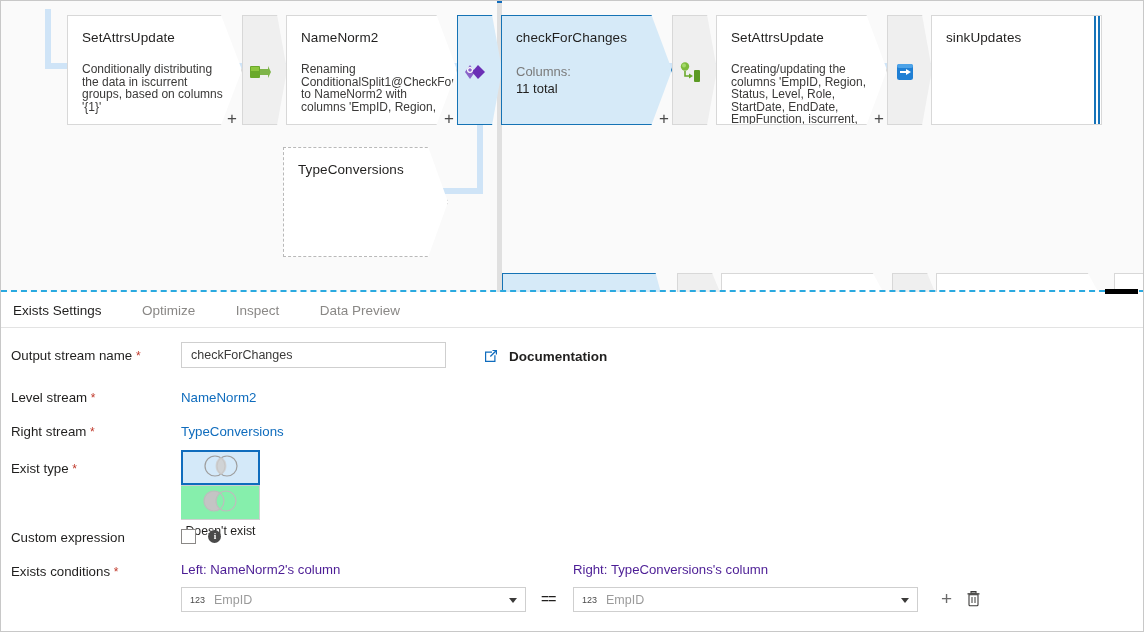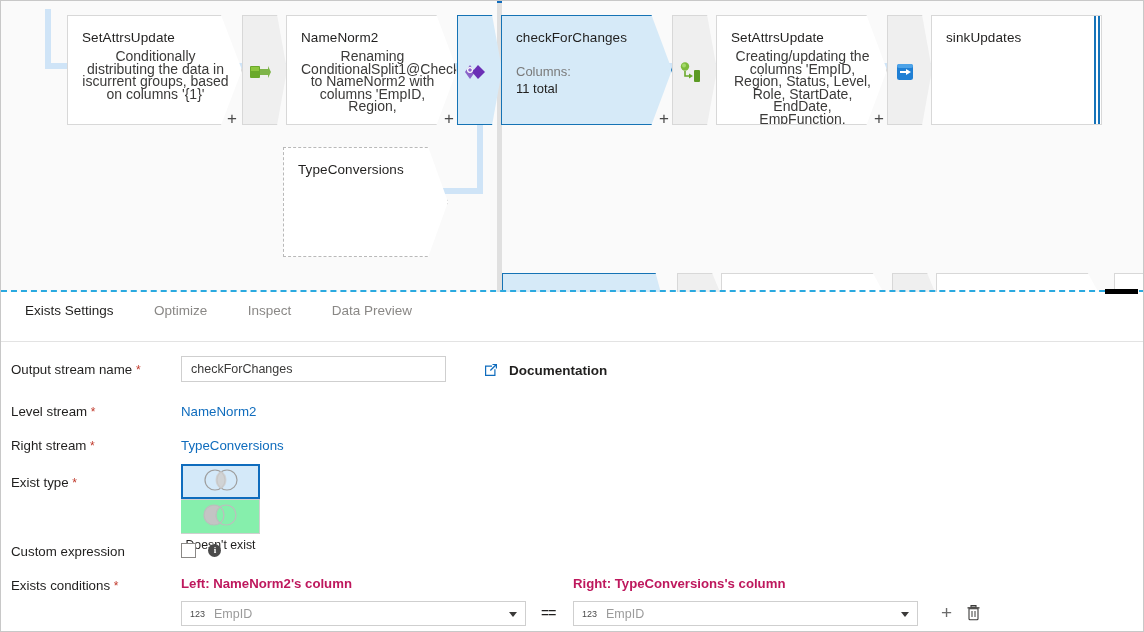--- a/index.html
+++ b/index.html
@@ -73,26 +73,25 @@
   }
   .node-body.sel { background:#d6eaf8; border-color:#1573b5; }
   .node-body.dashed { border: 1px dashed #b9b9b9; background:#fff; }
   .node-title {
     font-size: 13.5px;
     color: #201f1e;
     line-height: 16px;
     letter-spacing: .1px;
   }
   .node-desc {
-    margin-top: 4px;
-    font-size: 14px;
+    margin-top: 17px;
+    font-size: 12px;
     line-height: 12.6px;
     color: #3b3a39;
     max-width: 150px;
-    text-align: center;
   }
   .node-sub-label { margin-top: 18px; font-size: 13px; color:#7a7a7a; }
   .node-sub-value { margin-top: 2px; font-size: 13px; color:#201f1e; }
   .node-plus {
     position: absolute;
     font-size: 17px; color:#4a4a4a;
     line-height: 1;
     font-family: "Liberation Sans", sans-serif;
   }
   .sink-bars {
@@ -130,23 +129,23 @@
     cursor: ns-resize;
   }
 
   
   #panel {
     position:absolute; left:0; top:292px; width:1144px; height:340px;
     background:#fff;
   }
   #tabs {
     position: relative;
-    height: 49px;
+    height: 35px;
     border-bottom: 1px solid #e3e3e3;
-    padding-left: 24px;
+    padding-left: 12px;
   }
   .tab {
     display:inline-block;
     font-size: 13.5px;
     line-height: 36px;
     padding: 0 18px;
     color:#8a8886;
     cursor:pointer;
   }
   .tab:first-child { padding-left: 0; }
@@ -219,21 +218,21 @@
   .infoicon {
     display:inline-block; vertical-align:middle; margin-left:8px;
     width:13px; height:13px; border-radius:50%;
     background:#4a4a4a; color:#fff;
     font-size:9px; line-height:13px; text-align:center;
     font-weight:bold; cursor:pointer;
     font-family:"Liberation Serif", serif;
   }
 
   .cond-header {
-    font-size:13.2px; font-weight:bold; color:#be185d;text-align:right;
+    font-size:13.2px; font-weight:normal; color:#4c1d95;text-align:right;
   }
   .dropdown {
     width:345px; height:25px;
     border:1px solid #cfcfcf; background:#fff;
     display:flex; align-items:center;
     padding: 0 8px;
     cursor:pointer;
     position:relative;
   }
   .dd-type {

